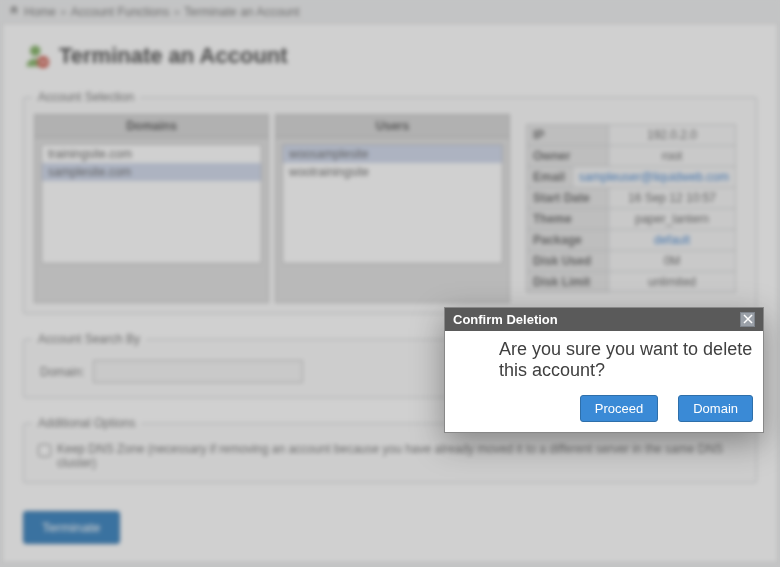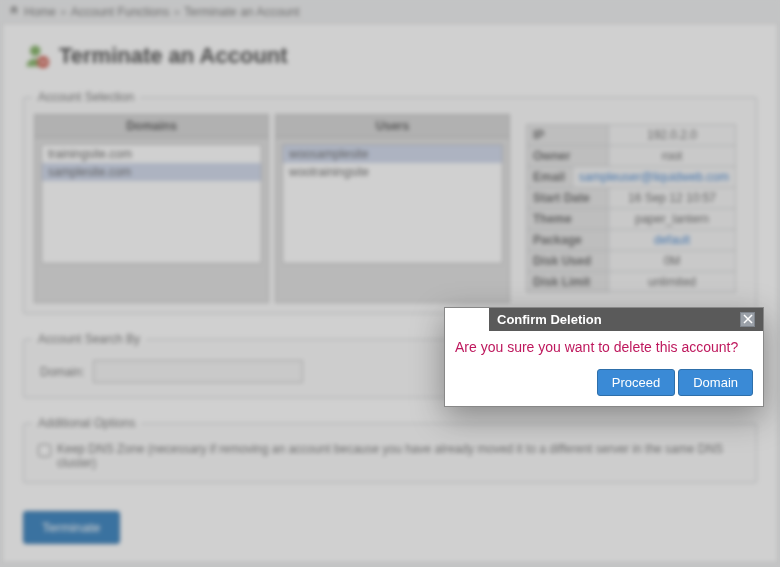--- a/index.html
+++ b/index.html
@@ -25,24 +25,24 @@
   .info-v { flex: 1; padding: 3px 6px; font-size: 12px; text-align: center; color: #555; background: #f5f5f5; }
   .info-v.link { color: #2a74c9; }
   .search-row { display: flex; align-items: center; gap: 8px; padding: 14px 16px; }
   .search-row label { font-size: 12px; color: #666; }
   .search-row input { border: 1px solid #bbb; padding: 3px 4px; width: 210px; background: #f4f4f4; }
   .addl { padding: 12px 14px; font-size: 12px; color: #666; display: flex; align-items: flex-start; gap: 6px; }
   .addl input { margin-top: 2px; }
   .term-btn { background: #1a6fb5; color: #fff; border: 1px solid #155a93; padding: 8px 18px; border-radius: 3px; cursor: pointer; margin: 10px 0 0 0; }
   .blur-overlay { position: absolute; inset: 0; backdrop-filter: blur(2px); background: rgba(120,120,120,0.35); }
   .dialog { position: absolute; left: 444px; top: 307px; width: 320px; background: #fff; border: 1px solid #888; box-shadow: 0 10px 30px rgba(0,0,0,.35); }
-  .dlg-title { background: #5a5a5a; color: #fff; font-size: 13px; font-weight: bold; padding: 4px 8px; display: flex; justify-content: space-between; align-items: center; margin-left: 44px; }
+  .dlg-title { background: #5a5a5a; color: #fff; font-size: 13px; font-weight: bold; padding: 4px 8px; display: flex; justify-content: space-between; align-items: center; }
   .dlg-close { width: 15px; height: 15px; background: #9aa0a8; color: #fff; font-size: 12px; line-height: 14px; text-align: center; border: 1px solid #7e848c; cursor: pointer; }
-  .dlg-body { padding: 8px 10px; font-size: 14px; color: #be185d; }
-  .dlg-actions { display: flex; justify-content: flex-end; gap: 3px; padding: 6px 10px 10px 10px; }
+  .dlg-body { padding: 8px 10px; font-size: 18px; color: #404040; margin-left: 44px; }
+  .dlg-actions { display: flex; justify-content: flex-end; gap: 20px; padding: 6px 10px 10px 10px; }
   .dlg-btn { background: #3a8ad6; color: #fff; border: 1px solid #2e6faa; padding: 5px 14px; border-radius: 3px; cursor: pointer; font-size: 13px; }
 </style>
 </head>
 <body>
 
 <div class="breadcrumb">
   <span>
     <svg width="12" height="12" viewBox="0 0 24 24">
         <path fill="#888" d="M12 3l9 8h-3v9h-4v-6H10v6H6v-9H3z"></path>
       </svg>

